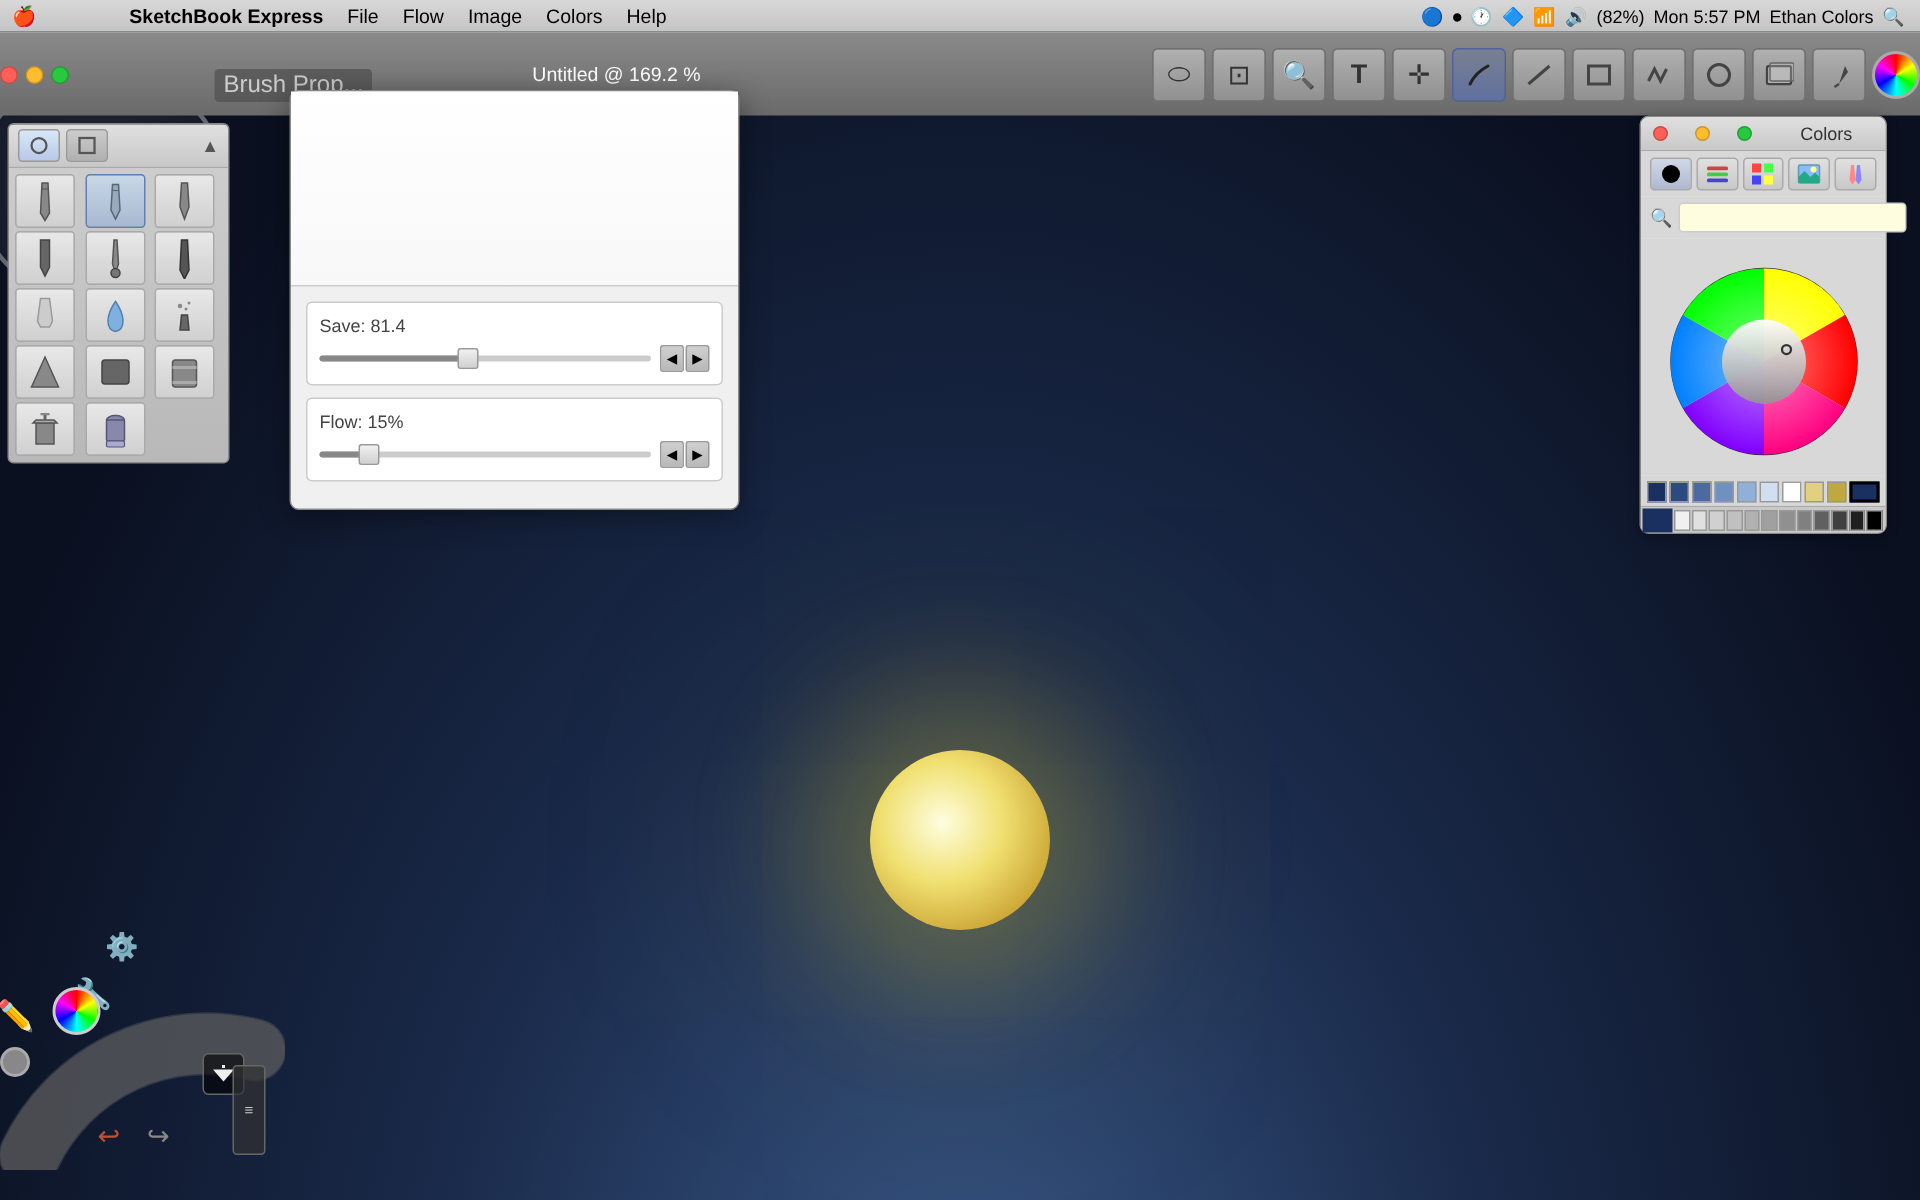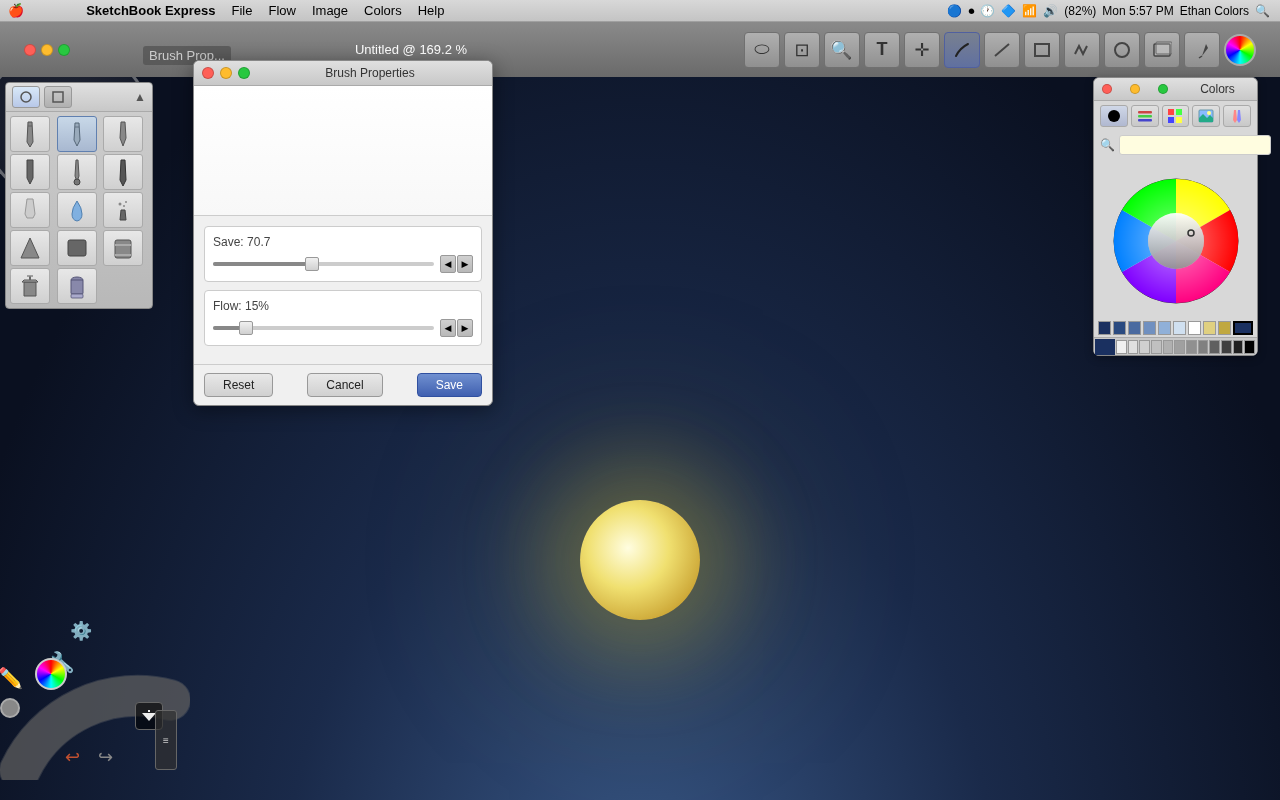--- a/index.html
+++ b/index.html
@@ -67,21 +67,21 @@
     
     #toolbar {
       position: absolute;
       top: 22px;
       left: 0;
       width: 100%;
       height: 55px;
       background: linear-gradient(to bottom, #8a8a8a, #6a6a6a);
       display: flex;
       align-items: center;
-      padding: 0 24px;
+      padding: 0 0;
       gap: 4px;
       z-index: 50;
     }
     .toolbar-title {
       flex: 1;
       text-align: center;
       color: #ffffff;
       font-size: 13px;
       font-weight: 500;
     }
@@ -478,21 +478,21 @@
       color: #ccc;
       font-size: 10px;
       cursor: pointer;
     }
 
     
     #brush-prop-label {
       position: absolute;
       top: 46px;
       left: 143px;
-      font-size: 13px;
+      font-size: 16px;
       color: #ccc;
       background: rgba(80,80,80,0.7);
       padding: 2px 6px;
       border-radius: 3px;
       z-index: 55;
     }
 
     
     #brush-circle {
       position: absolute;
@@ -695,32 +695,26 @@
       <svg width="22" height="28" viewBox="0 0 22 28">
         <ellipse cx="11" cy="8" rx="6" ry="3" fill="#88a" stroke="#557" stroke-width="1"></ellipse>
         <rect x="5" y="8" width="12" height="14" rx="1" fill="#88a" stroke="#557" stroke-width="1"></rect>
         <rect x="5" y="22" width="12" height="4" rx="1" fill="#aac" stroke="#557" stroke-width="0.8"></rect>
       </svg>
     </div>
   </div>
 </div>
 
 <div id="brush-dialog">
-  <div class="dialog-titlebar">
-    <div class="traffic-light tl-red"></div>
-    <div class="traffic-light tl-yellow"></div>
-    <div class="traffic-light tl-green"></div>
-    <div class="dialog-title">Brush Properties</div>
-  </div>
   <div class="dialog-preview"></div>
   <div class="dialog-body">
 
     <div class="param-row">
       <div class="param-label">
-        <span>Save:</span> <span>70.7</span>
+        <span>Save:</span> <span>81.4</span>
       </div>
       <div class="slider-row">
         <div class="slider-track">
           <div class="slider-fill" style="width:45%"></div>
           <div class="slider-thumb" style="left:45%"></div>
         </div>
         <div class="slider-arrows">
           <div class="slider-arrow">◀</div>
           <div class="slider-arrow">▶</div>
         </div>
@@ -735,25 +729,20 @@
         <div class="slider-track">
           <div class="slider-fill" style="width:15%"></div>
           <div class="slider-thumb" style="left:15%"></div>
         </div>
         <div class="slider-arrows">
           <div class="slider-arrow">◀</div>
           <div class="slider-arrow">▶</div>
         </div>
       </div>
     </div>
-  </div>
-  <div class="dialog-footer">
-    <button class="dlg-btn">Reset</button>
-    <button class="dlg-btn">Cancel</button>
-    <button class="dlg-btn primary">Save</button>
   </div>
 </div>
 
 <div id="colors-panel">
   <div class="colors-titlebar">
     <div class="traffic-light tl-red" style="width:10px;height:10px;"></div>
     <div class="traffic-light tl-yellow" style="width:10px;height:10px;"></div>
     <div class="traffic-light tl-green" style="width:10px;height:10px;"></div>
     <span class="colors-title">Colors</span>
   </div>

